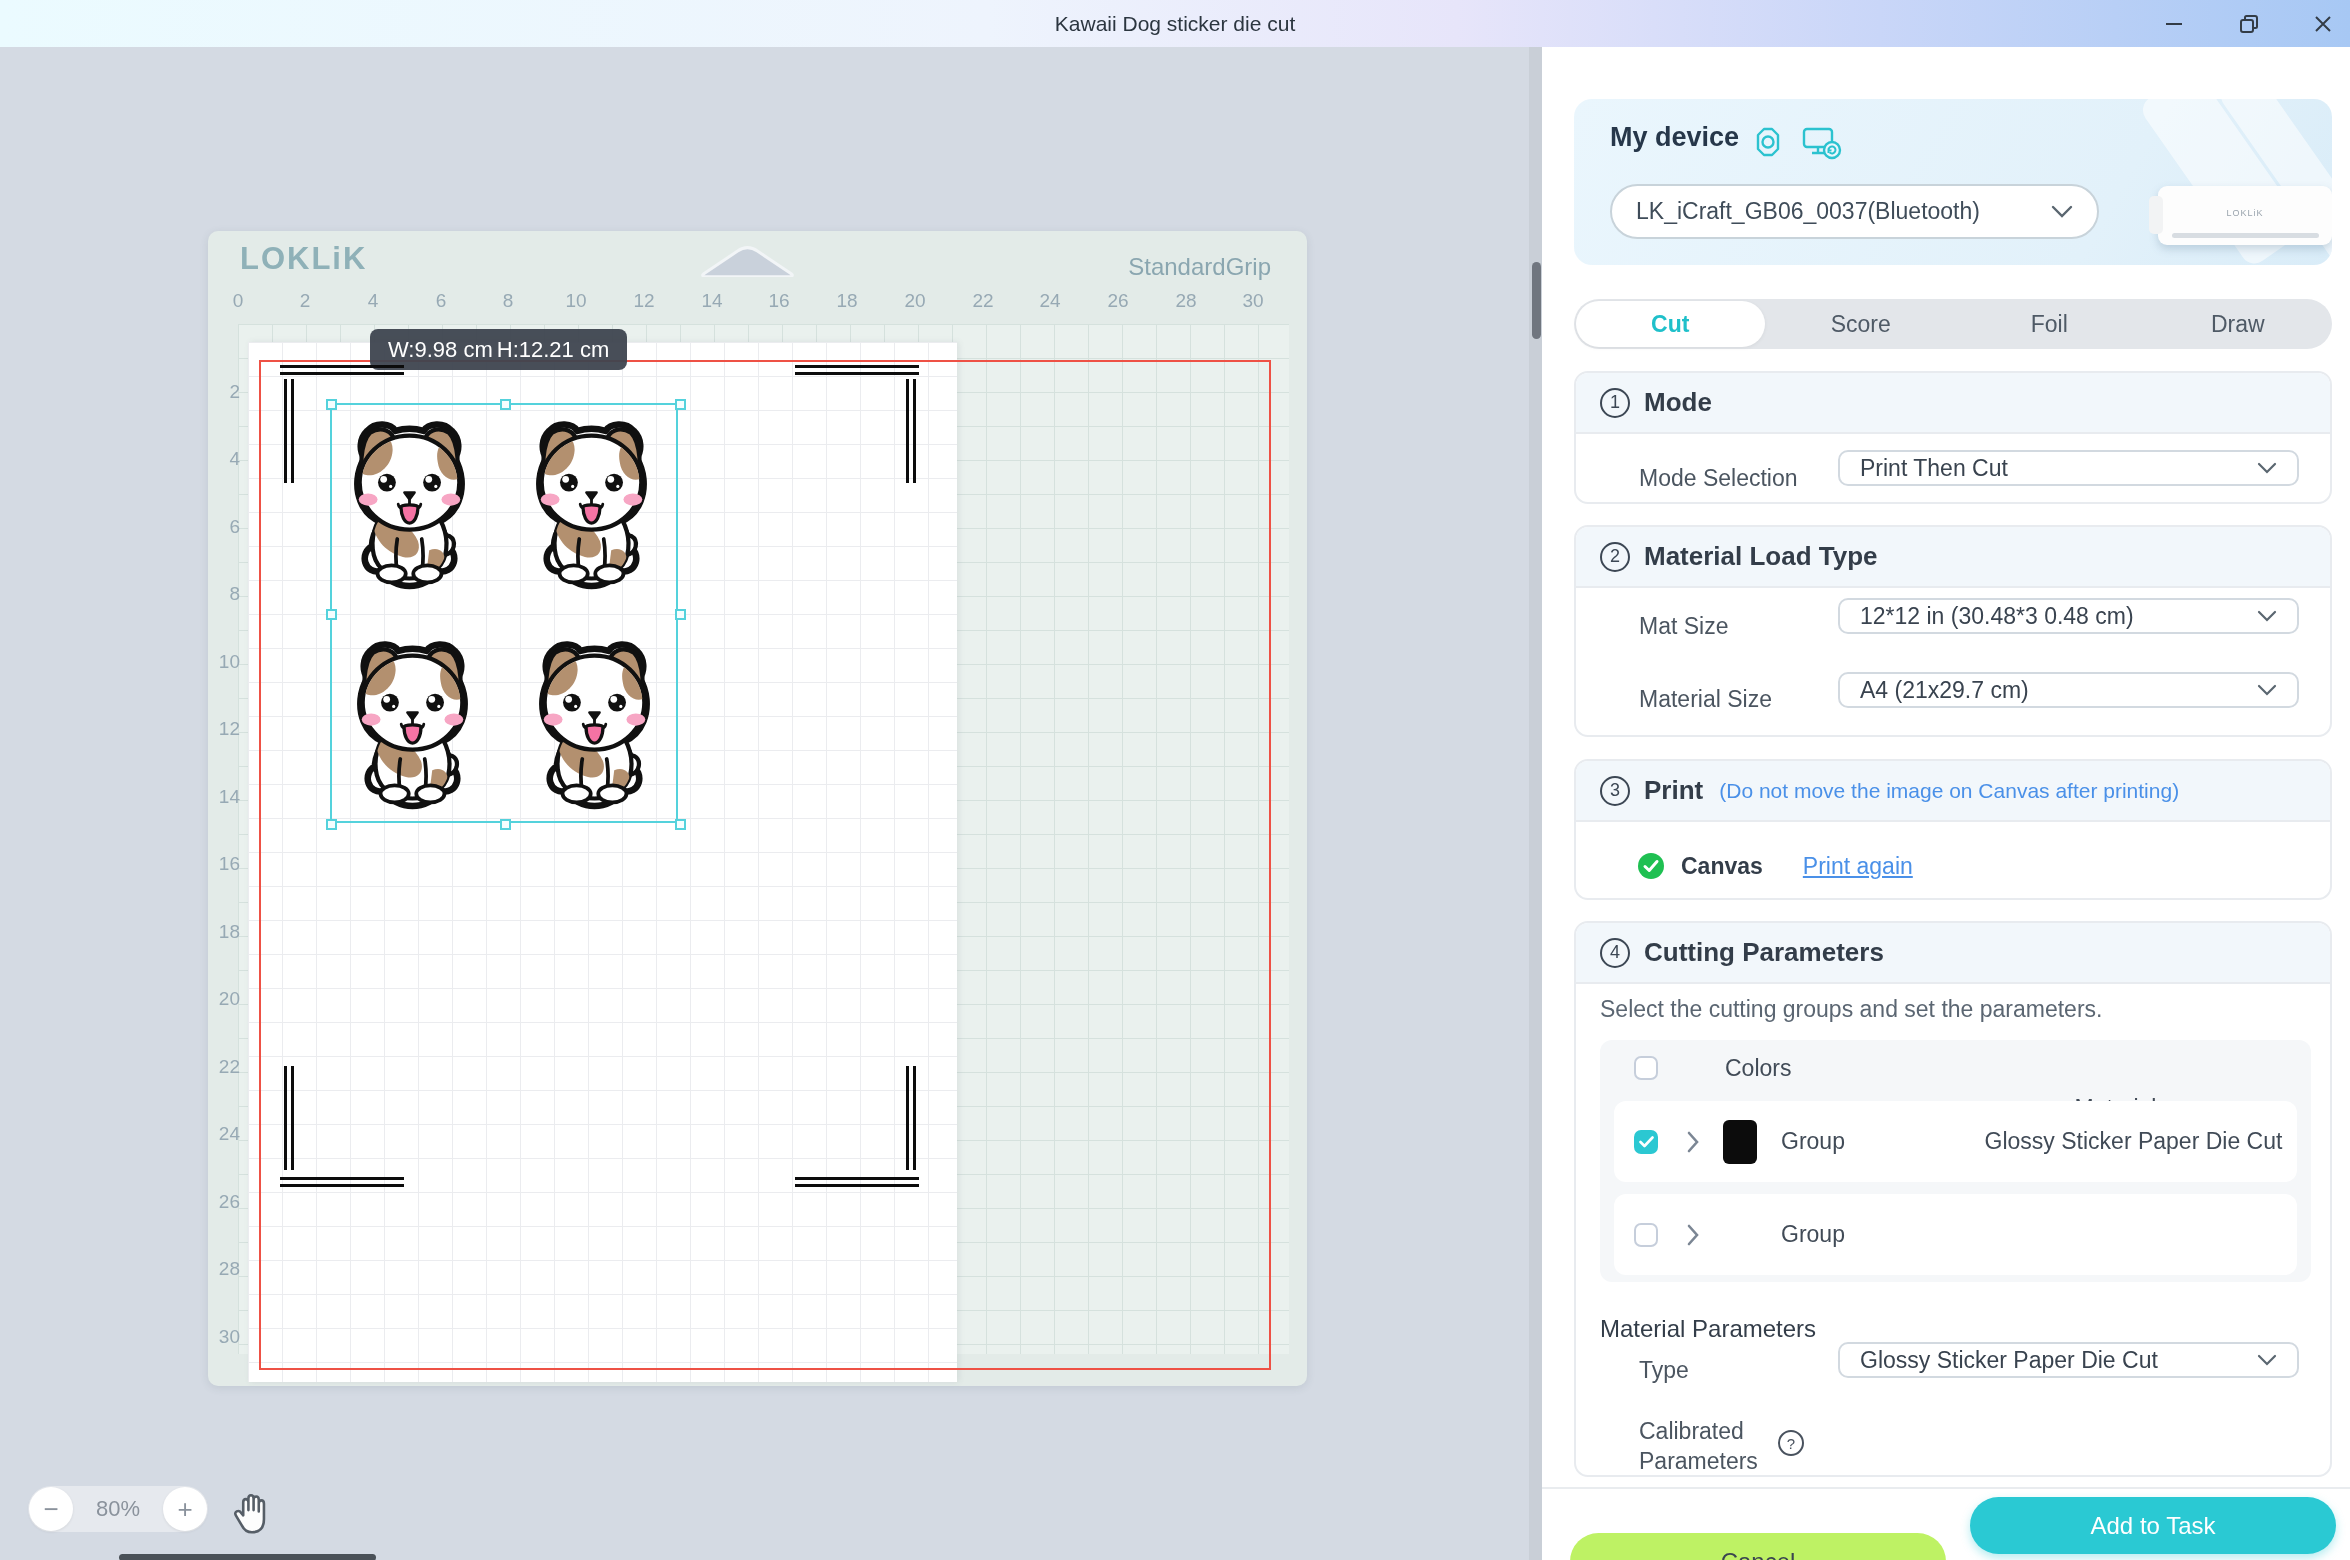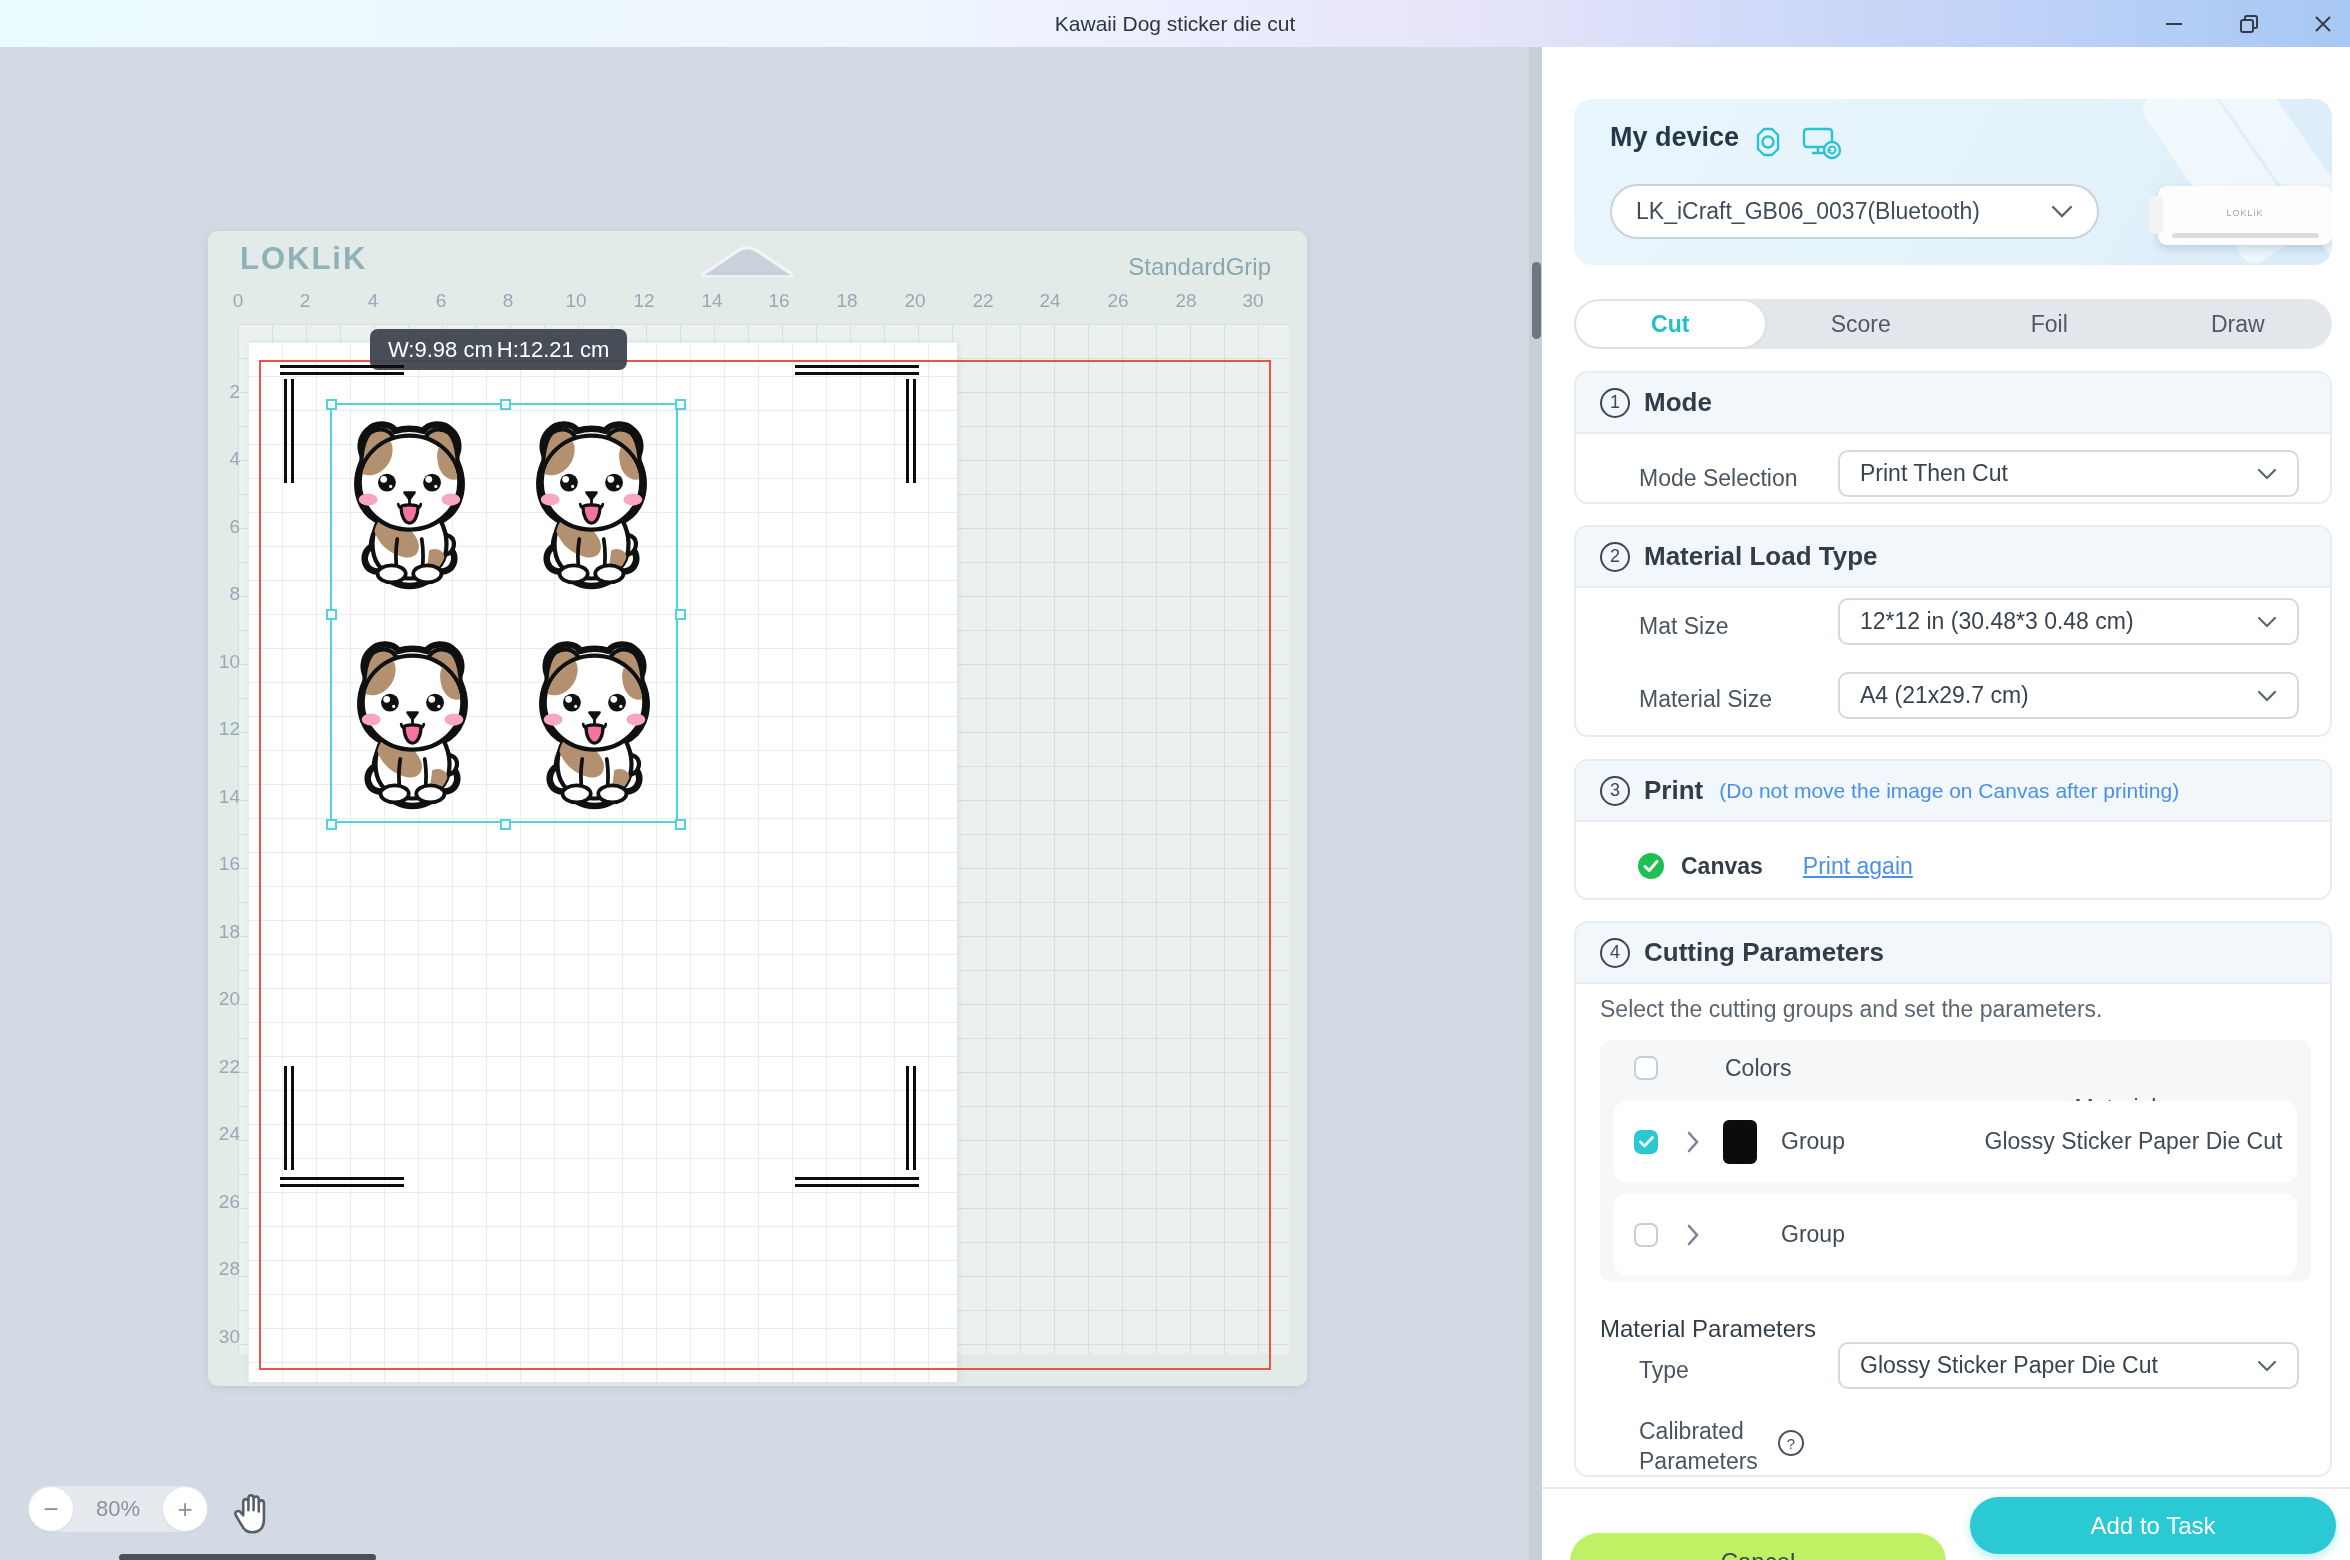--- a/index.html
+++ b/index.html
@@ -94,21 +94,21 @@
     box-shadow:0 1px 4px rgba(0,0,0,.06); }
 
   .card { position:absolute; left:32px; width:758px; border:2px solid #e8ebef; border-radius:14px;
     background:#fff; }
   .card-h { display:flex; align-items:center; gap:14px; height:61px; padding:0 24px;
     background:#f2f7fb; border-bottom:2px solid #e8ebef; border-radius:12px 12px 0 0; }
   .numcircle { width:30px; height:30px; border:2px solid #3c4754; border-radius:50%; flex:0 0 auto;
     display:flex; align-items:center; justify-content:center; font-size:18px; color:#3c4754; }
   .card-title { font-size:26px; font-weight:600; color:#333d49; }
   .field-label { position:absolute; left:63px; font-size:23px; color:#4b5560; }
-  .dd { position:absolute; left:262px; width:461px; height:47px; border:2px solid #d2d9e0;
+  .dd { position:absolute; left:262px; width:461px; height:36px; border:2px solid #d2d9e0;
     border-radius:10px; background:#fff; display:flex; align-items:center;
     justify-content:space-between; padding:0 20px; font-size:23px; color:#39434f; }
   .chev { flex:0 0 auto; }
 
   #print-note { font-size:21px; color:#4a90e8; margin-left:2px; }
   #printed-row { position:absolute; left:61px; top:91px; display:flex; align-items:center; gap:16px; }
   #printed-label { font-size:23px; color:#333d49; font-weight:600; }
   #print-again { font-size:23px; color:#4a90e8; text-decoration:underline; margin-left:24px; }
 
   #cut-desc { position:absolute; left:24px; top:73px; font-size:23px; color:#5b6672; }

